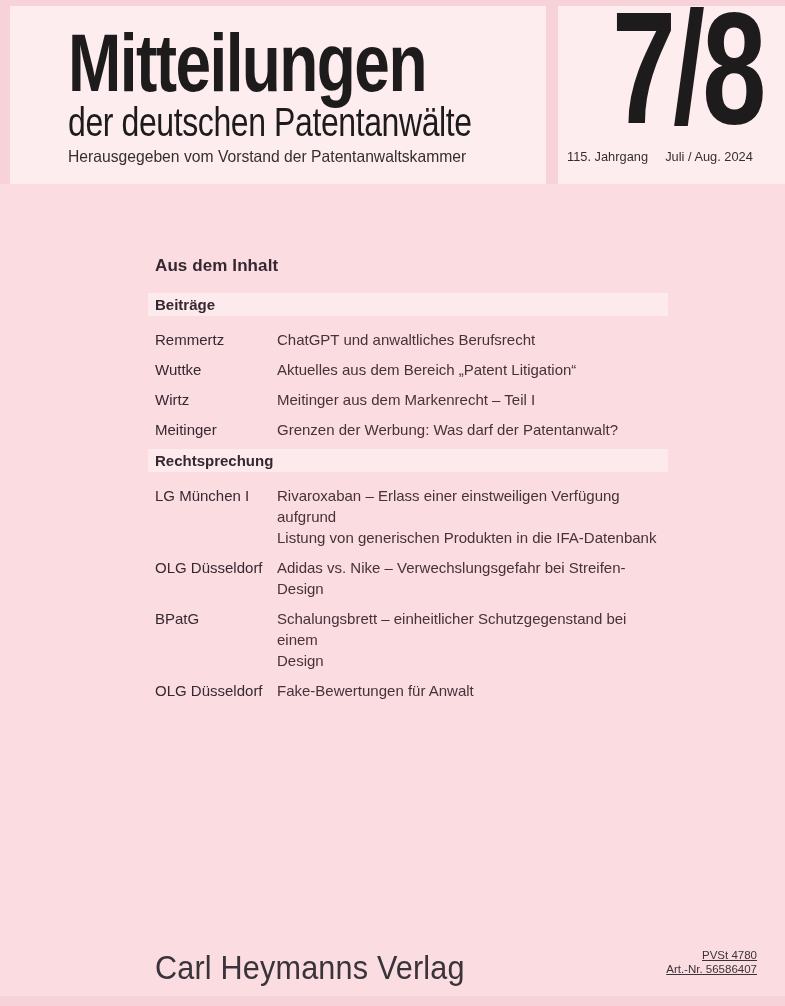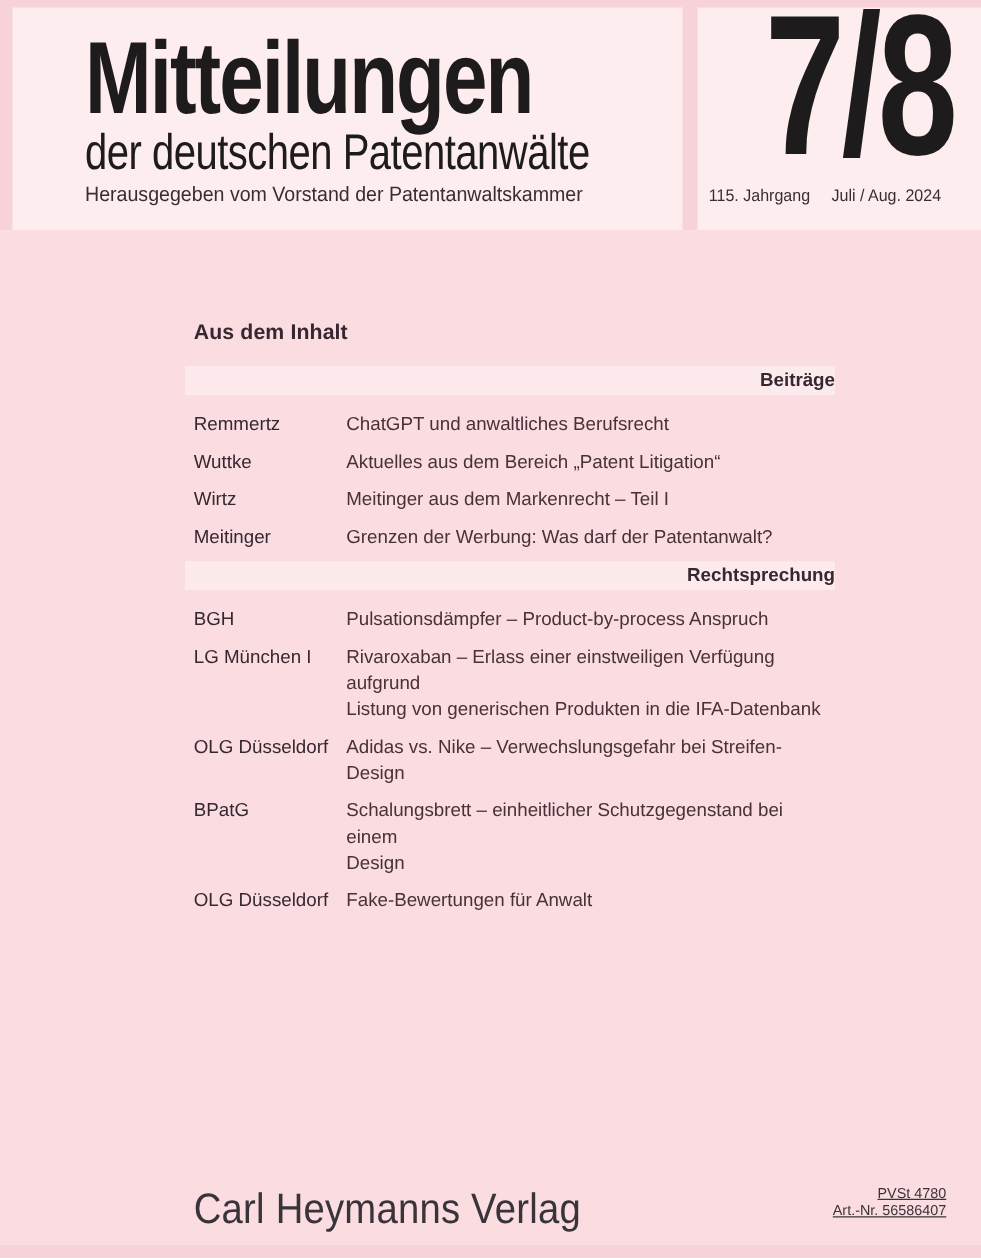--- a/index.html
+++ b/index.html
@@ -105,21 +105,20 @@
   }
   .toc-sections { margin-top: 17px; }
   .toc-band {
     height: 23px;
     line-height: 23px;
     padding-left: 7px;
     background: var(--c-band, #fdeaed);
     font-size: 15px;
     font-weight: bold;
     color: var(--c-text-strong, #362830);
-    text-align: right;
   }
   .toc-rows { margin: 13px 0 0 7px; }
   .toc-row {
     display: flex;
     margin-bottom: 9px;
     font-size: 15px;
     line-height: 21px;
   }
   .toc-row .label {
     width: 122px;
@@ -191,24 +190,20 @@
               <div class="desc">Meitinger aus dem Markenrecht – Teil I</div>
             </div>
             <div class="toc-row">
               <div class="label">Meitinger</div>
               <div class="desc">Grenzen der Werbung: Was darf der Patentanwalt?</div>
             </div>
           </div>
           <div class="toc-band">Rechtsprechung</div>
           <div class="toc-rows">
             <div class="toc-row">
-              <div class="label">BGH</div>
-              <div class="desc">Pulsationsdämpfer – Product-by-process Anspruch</div>
-            </div>
-            <div class="toc-row">
               <div class="label">LG München I</div>
               <div class="desc">Rivaroxaban – Erlass einer einstweiligen Verfügung aufgrund
 Listung von generischen Produkten in die IFA-Datenbank</div>
             </div>
             <div class="toc-row">
               <div class="label">OLG Düsseldorf</div>
               <div class="desc">Adidas vs. Nike – Verwechslungsgefahr bei Streifen-Design</div>
             </div>
             <div class="toc-row">
               <div class="label">BPatG</div>

